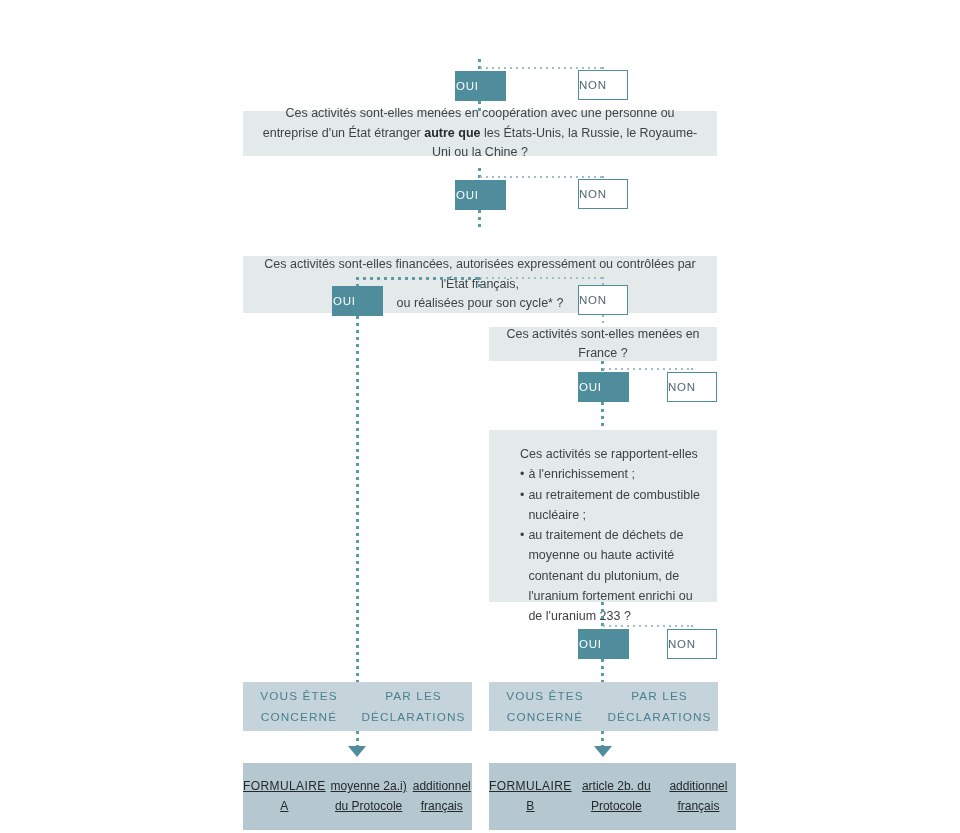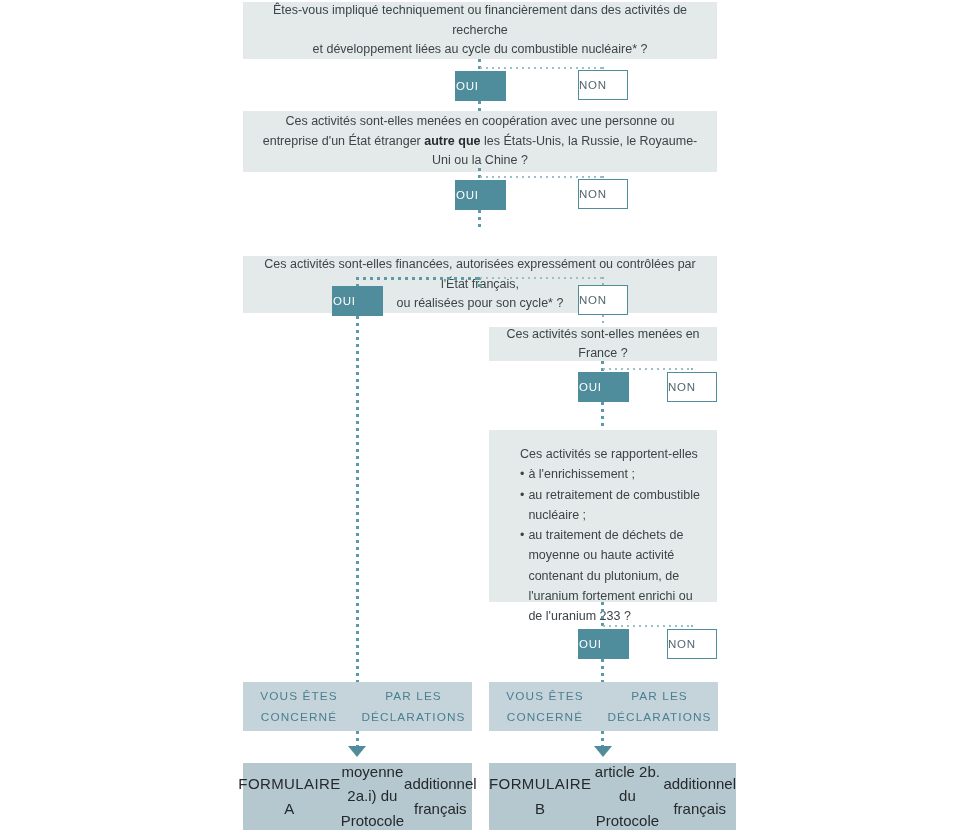--- a/index.html
+++ b/index.html
@@ -78,22 +78,23 @@
   .outcome.concerned {
     background: #c5d4da;
     color: #4a7f90;
     font-size: 11.8px;
     letter-spacing: 1.1px;
     line-height: 1.75;
   }
   .outcome.form {
     background: #b6c8cf;
     color: #24292c;
-    font-size: 15px;
+    font-size: 12px;
     line-height: 1.62;
+    text-decoration: underline;
   }
   .outcome.form .form-title {
     letter-spacing: 0.4px;
   }
 
   
   .vline {
     position: absolute;
     width: 3px;
     background-image: linear-gradient(to bottom, #5c9aa8 0 3px, transparent 3px 7px);
@@ -124,41 +125,35 @@
     border-left: 9px solid transparent;
     border-right: 9px solid transparent;
     border-top: 11px solid #4f8c9c;
   }
 </style>
 </head>
 <body>
 
 <div id="flowchart">
 
-  <div class="qbox" style="left:243px; top:2px; width:474px; height:57px;">
-    <div>
-      <span>Êtes-vous impliqué techniquement ou financièrement dans des activités de recherche</span><br>
-      <span>et développement liées au cycle du combustible nucléaire* ?</span>
-    </div>
-  </div>
 
   <div class="vline" style="left:478px; top:59px; width:3px; height:13px;"></div>
   <div class="hline thin" style="left:480px; top:67px; width:123px; height:2px;"></div>
   <div class="vline thin" style="left:602px; top:67px; width:2px; height:4px;"></div>
 
   <div class="chip oui" style="left:455px; top:71px; width:51px;">
     <span>OUI</span>
   </div>
   <div class="chip non" style="left:578px; top:70px; width:50px;">
     <span>NON</span>
   </div>
 
   <div class="vline" style="left:478px; top:101px; width:3px; height:17px;"></div>
 
-  <div class="qbox" style="left:243px; top:111px; width:474px; height:61px;">
+  <div class="qbox" style="left:243px; top:111px; width:474px; height:45px;">
     <div>
       <span>Ces activités sont-elles menées en coopération avec une personne ou entreprise d'un État étranger </span><b>autre que</b><span> les États-Unis, la Russie, le Royaume-Uni ou la Chine ?</span>
     </div>
   </div>
 
   <div class="vline" style="left:478px; top:168px; width:3px; height:13px;"></div>
   <div class="hline thin" style="left:480px; top:176px; width:123px; height:2px;"></div>
   <div class="vline thin" style="left:602px; top:176px; width:2px; height:4px;"></div>
 
   <div class="chip oui" style="left:455px; top:180px; width:51px;">

